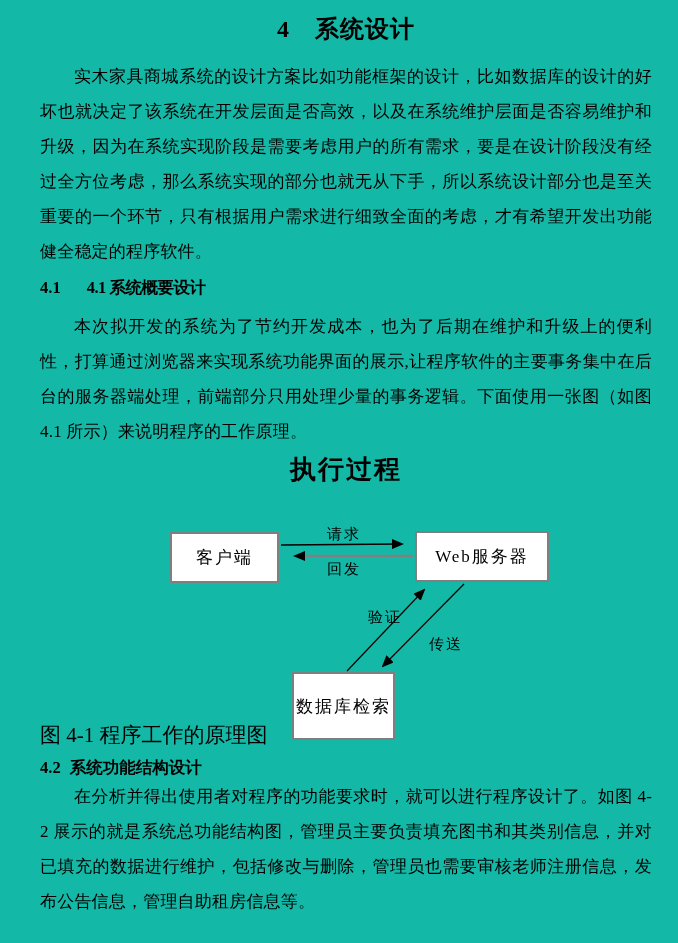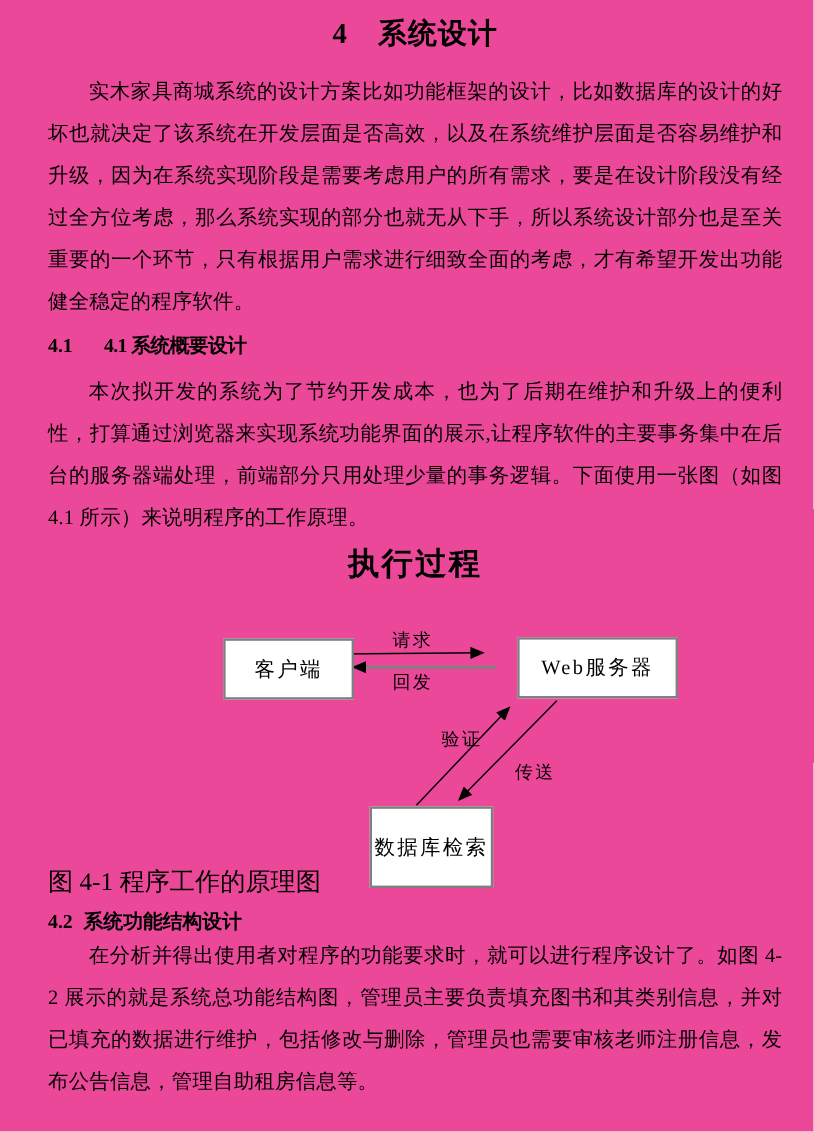--- a/index.html
+++ b/index.html
@@ -1,21 +1,21 @@
 <!DOCTYPE html>
 <html><head>
 <meta charset="utf-8">
 <style>
   * { margin: 0; padding: 0; box-sizing: border-box; }
   html, body { background: #ffffff; }
   .page {
     position: relative;
     width: 678px;
     height: 943px;
-    background: #ec4899;
+    background: #14b8a6;
     color: #000000;
     font-family: "Liberation Serif", "DejaVu Serif", serif;
     overflow: hidden;
   }
   .content { padding: 0 26px 0 40px; }
 
   .doc-title {
     margin-top: 14px;
     font-size: 24px;
     line-height: 30px;
@@ -64,21 +64,20 @@
   }
   .node {
     position: absolute;
     border: 2px solid #7f7f7f;
     background: #ffffff;
     display: flex;
     align-items: center;
     justify-content: center;
     font-size: 17px;
     letter-spacing: 2px;
-    margin-left: 16px;
   }
   .node-client   { left: 130px; top: 83px;  width: 109px; height: 51px; }
   .node-web      { left: 375px; top: 82px;  width: 134px; height: 51px; }
   .node-database { left: 252px; top: 223px; width: 103px; height: 68px; }
 
   .edge-label {
     position: absolute;
     font-size: 15px;
     line-height: 16px;
     letter-spacing: 2px;

